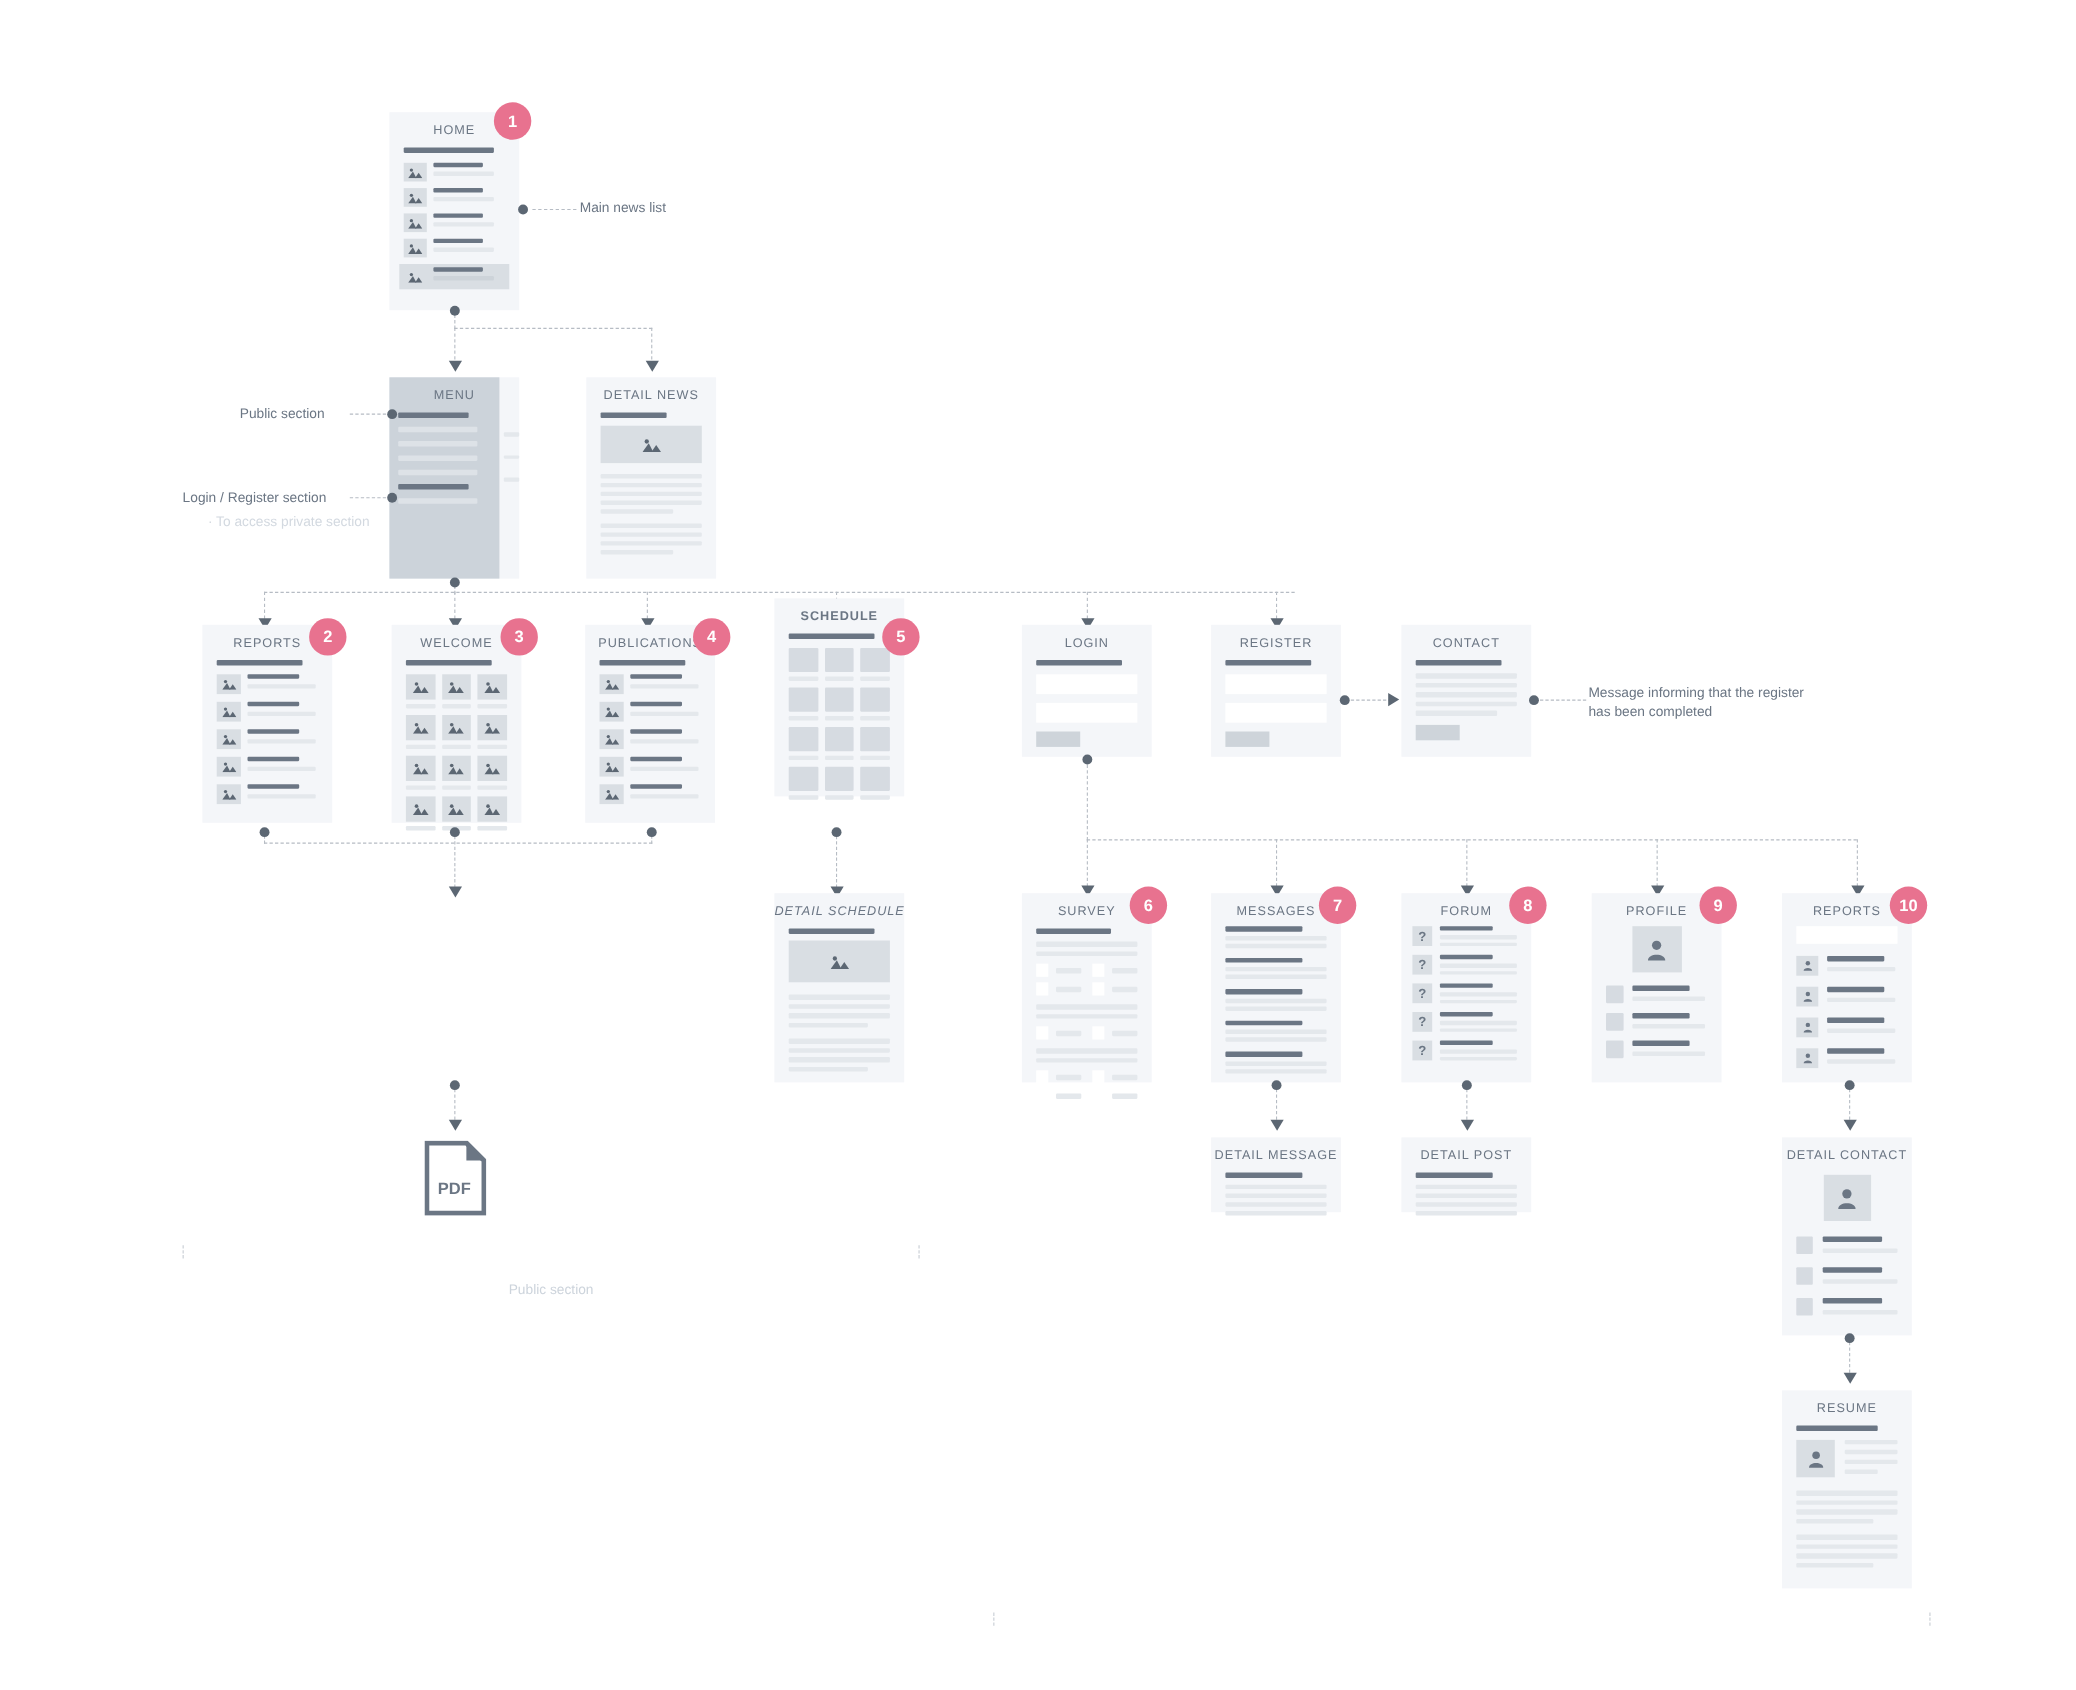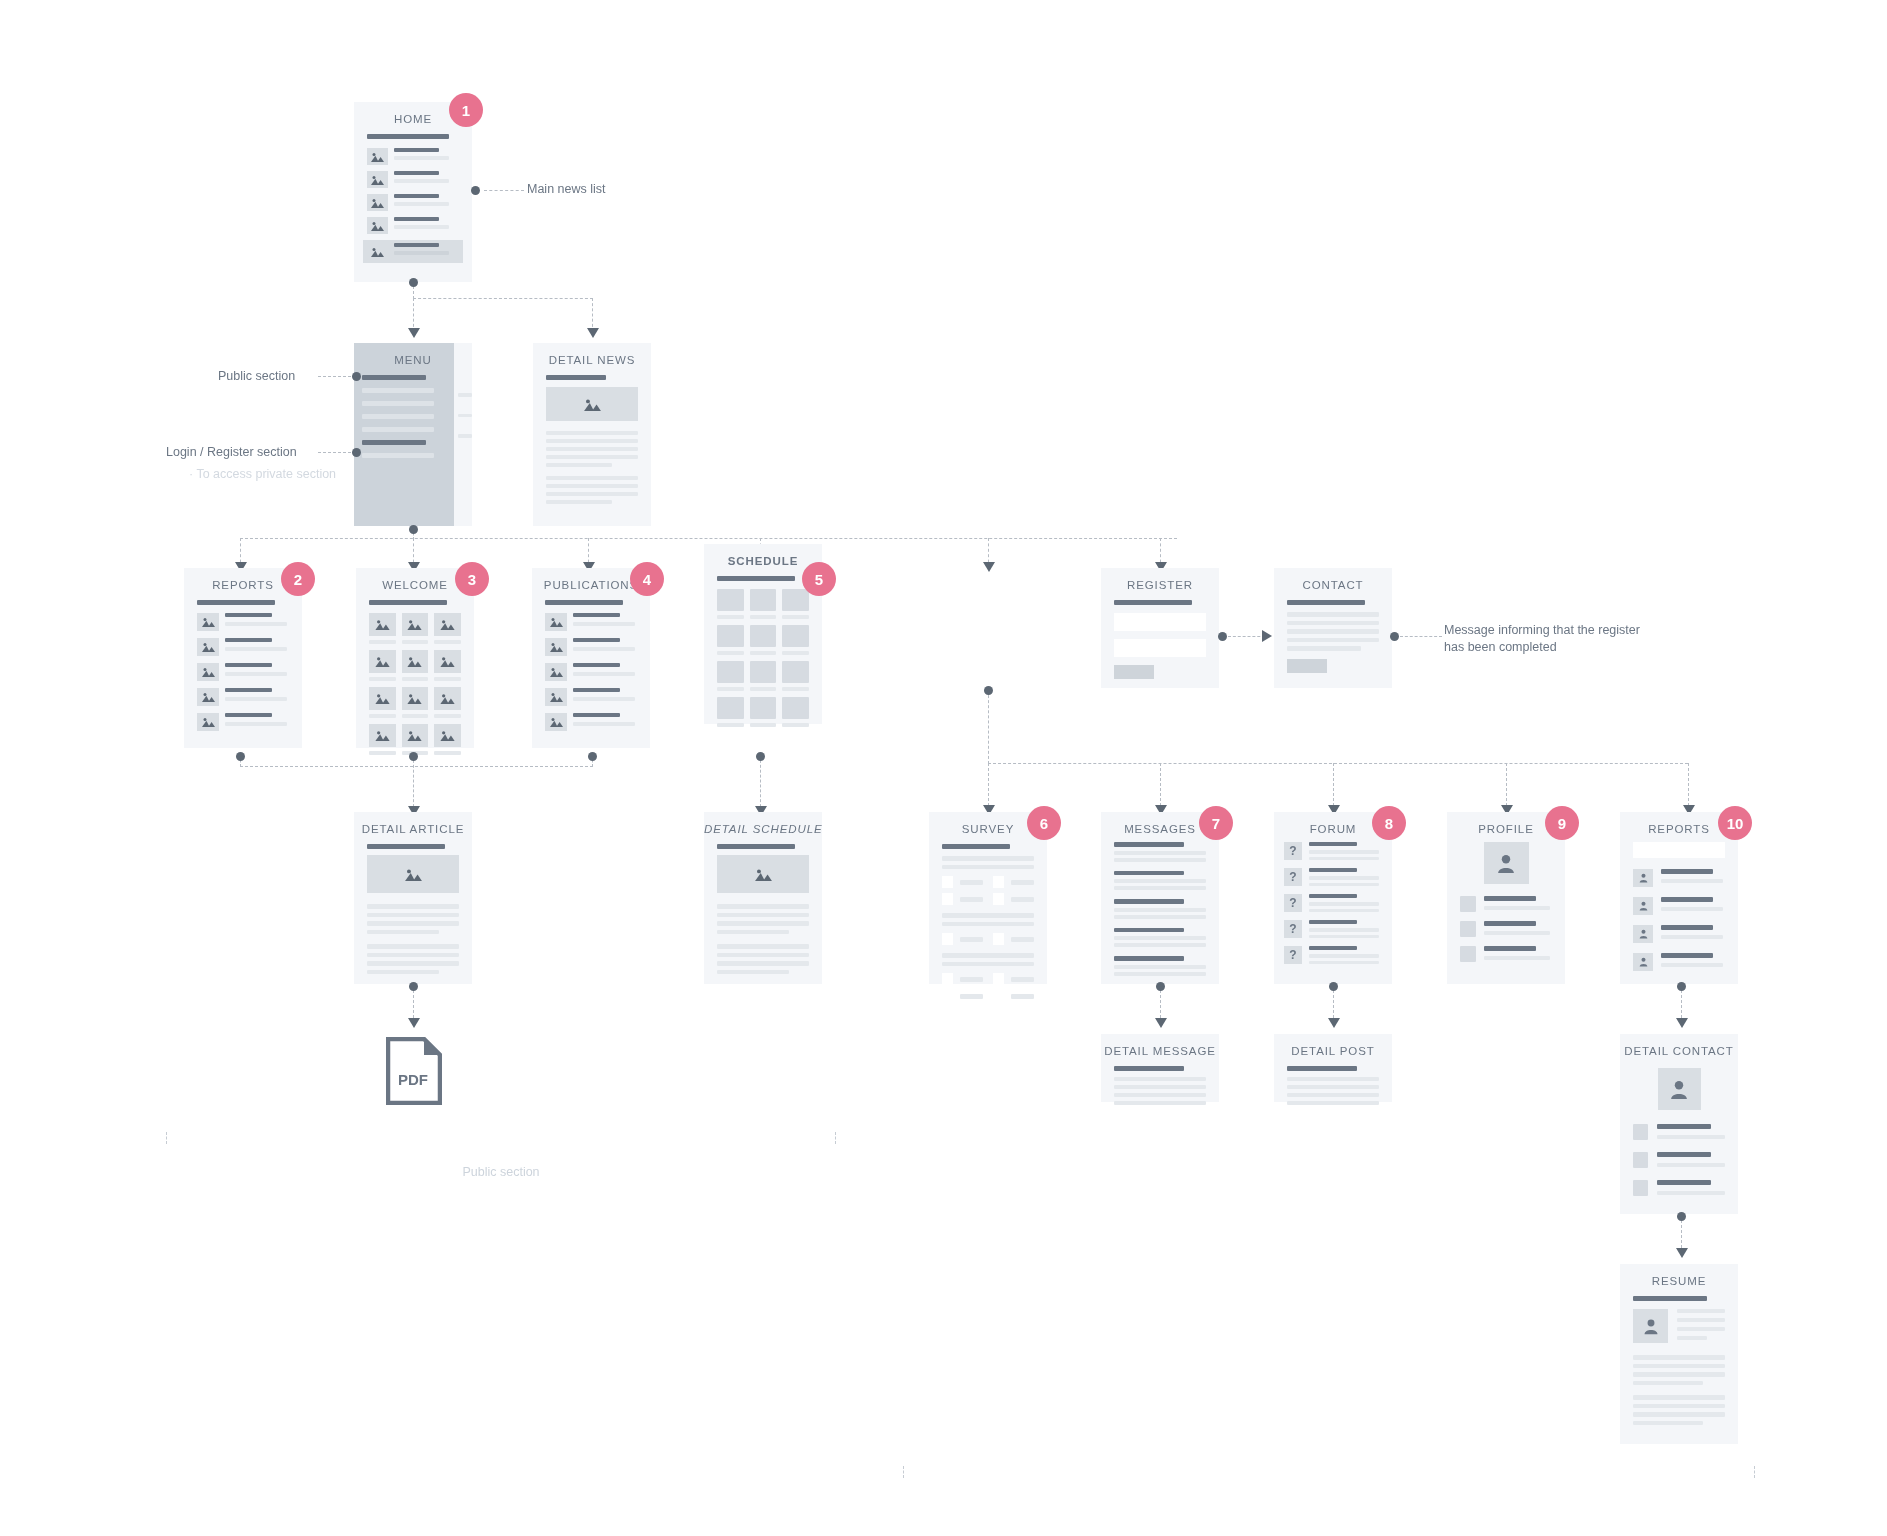--- a/index.html
+++ b/index.html
@@ -646,67 +646,55 @@
           </div>
         <div>
             <div class="bar-mid" style="height:22px;"></div>
             <div class="bar" style="height:4px;margin-top:4px;"></div>
           </div>
       </div>
     </div>
   </div>
   <div class="badge" style="left:802px; top:562px;">5</div>
 
-
-  <div class="card" id="card-register" style="left:1101px; top:568px; width:118px; height:120px;">
-    <div class="card-title">REGISTER</div>
+  <div class="card" id="card-login" style="left:929px; top:568px; width:118px; height:120px;">
+    <div class="card-title">LOGIN</div>
     <div class="card-body">
       <div class="bar-dark" style="height:5px;width:78px;margin:2px 0 8px 0;"></div>
       <div class="input-white" style="height:18px;width:92px;margin-bottom:8px;"></div>
       <div class="input-white" style="height:18px;width:92px;margin-bottom:8px;"></div>
       <div class="btn-grey" style="height:14px;width:40px;"></div>
     </div>
   </div>
 
+  <div class="card" id="card-register" style="left:1101px; top:568px; width:118px; height:120px;">
+    <div class="card-title">REGISTER</div>
+    <div class="card-body">
+      <div class="bar-dark" style="height:5px;width:78px;margin:2px 0 8px 0;"></div>
+      <div class="input-white" style="height:18px;width:92px;margin-bottom:8px;"></div>
+      <div class="input-white" style="height:18px;width:92px;margin-bottom:8px;"></div>
+      <div class="btn-grey" style="height:14px;width:40px;"></div>
+    </div>
+  </div>
+
   <div class="card" id="card-welcome" style="left:1274px; top:568px; width:118px; height:120px;">
     <div class="card-title">CONTACT</div>
     <div class="card-body">
       <div class="bar-dark" style="height:5px;width:78px;margin:2px 0 7px 0;"></div>
       <div class="bar" style="height:4.5px;width:92px;margin-bottom:4px;"></div>
       <div class="bar" style="height:4.5px;width:92px;margin-bottom:4px;"></div>
       <div class="bar" style="height:4.5px;width:92px;margin-bottom:4px;"></div>
       <div class="bar" style="height:4.5px;width:92px;margin-bottom:4px;"></div>
       <div class="bar" style="height:4.5px;width:74px;margin-bottom:8px;"></div>
       <div class="btn-grey" style="height:14px;width:40px;"></div>
     </div>
   </div>
   <div class="anno" style="left:1444px; top:622px;">Message informing that the register
 has been completed</div>
 
-  <div class="card" id="card-detail-article" style="left:354px; top:812px; width:118px; height:172px;">
-    <div class="card-title">DETAIL ARTICLE</div>
-    <div class="card-body">
-      <div class="bar-dark" style="height:5px;width:78px;margin:2px 0 6px 0;"></div>
-      <div class="thumb" style="width:92px;height:38px;margin-bottom:11px;">
-          <svg width="17" height="13" viewBox="0 0 13 10">
-            <circle cx="3" cy="2.6" r="1.5" fill="#5c6773"></circle>
-            <path d="M0 10 L4.4 3.8 L7.6 10 Z" fill="#5c6773"></path>
-            <path d="M6.2 10 L9.6 5 L13 10 Z" fill="#5c6773"></path>
-          </svg>
-        </div>
-      <div class="bar" style="height:4.5px;width:92px;margin-bottom:4px;"></div>
-      <div class="bar" style="height:4.5px;width:92px;margin-bottom:4px;"></div>
-      <div class="bar" style="height:4.5px;width:92px;margin-bottom:4px;"></div>
-      <div class="bar" style="height:4.5px;width:72px;margin-bottom:10px;"></div>
-      <div class="bar" style="height:4.5px;width:92px;margin-bottom:4px;"></div>
-      <div class="bar" style="height:4.5px;width:92px;margin-bottom:4px;"></div>
-      <div class="bar" style="height:4.5px;width:92px;margin-bottom:4px;"></div>
-      <div class="bar" style="height:4.5px;width:72px;"></div>
-    </div>
-  </div>
 
   <div class="card" id="card-detail-schedule" style="left:704px; top:812px; width:118px; height:172px;font-style:italic;">
     <div class="card-title">DETAIL SCHEDULE</div>
     <div class="card-body">
       <div class="bar-dark" style="height:5px;width:78px;margin:2px 0 6px 0;"></div>
       <div class="thumb" style="width:92px;height:38px;margin-bottom:11px;">
           <svg width="17" height="13" viewBox="0 0 13 10">
             <circle cx="3" cy="2.6" r="1.5" fill="#5c6773"></circle>
             <path d="M0 10 L4.4 3.8 L7.6 10 Z" fill="#5c6773"></path>
             <path d="M6.2 10 L9.6 5 L13 10 Z" fill="#5c6773"></path>

